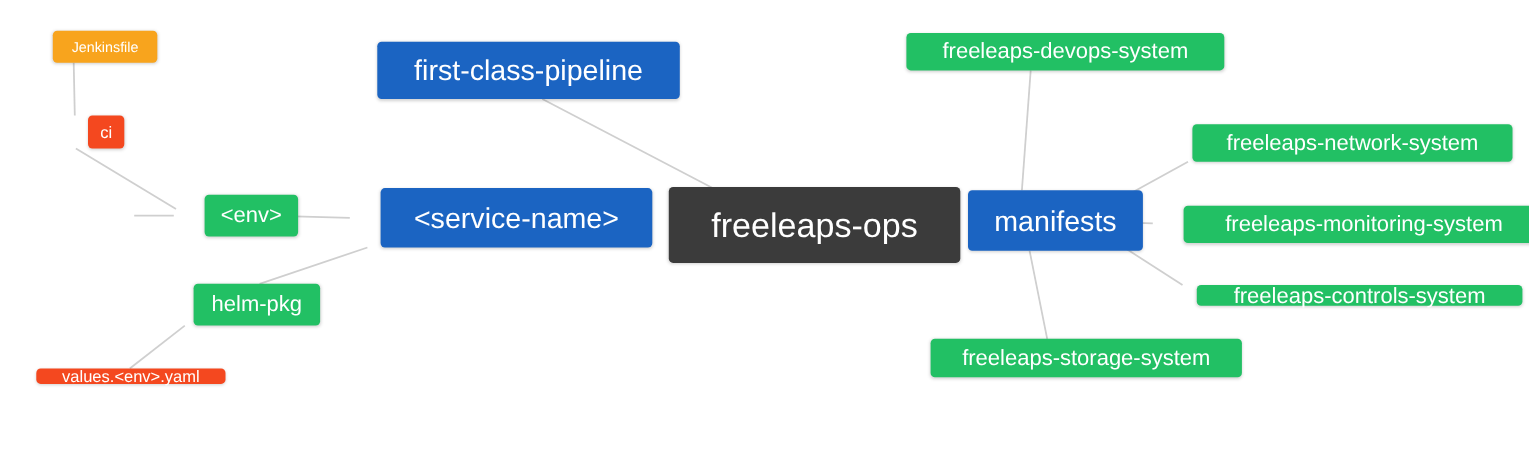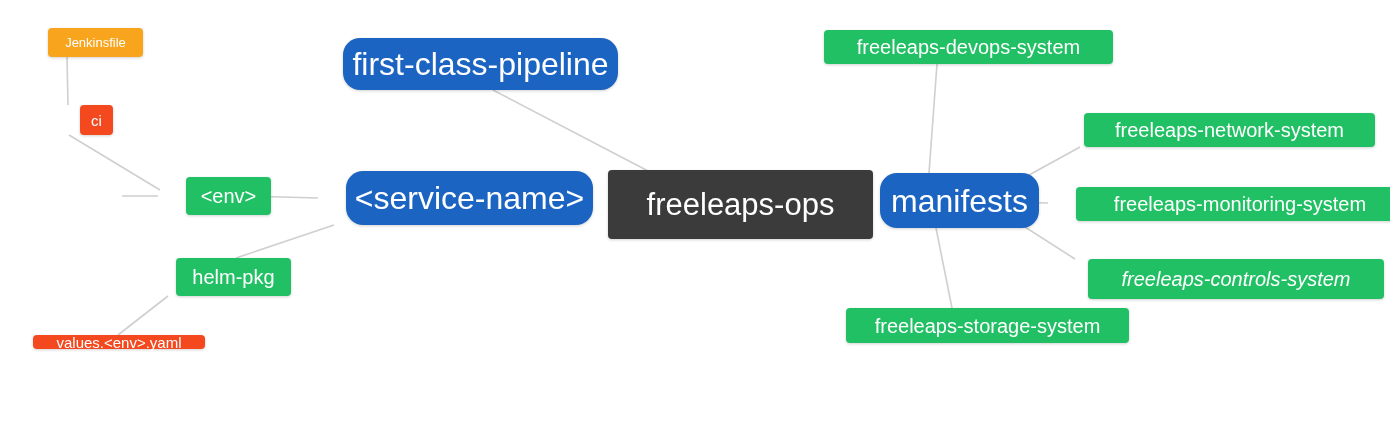--- a/index.html
+++ b/index.html
@@ -12,40 +12,40 @@
     display:flex;align-items:center;justify-content:center;
     color:var(--c-text,#ffffff);
     border-radius:4px;
     box-shadow:0 1px 3px rgba(0,0,0,0.18);
     white-space:nowrap;
     cursor:default;
     line-height:1;
     user-select:none;
     margin-left:28px;
   }
-  .c-blue{background:var(--c-blue,#1b64c2);font-size:32px;border-radius:17px;}
+  .c-blue{background:var(--c-blue,#1b64c2);font-size:26px;}
   .c-root{background:var(--c-root,#3b3b3b);font-size:31px;}
   .c-green{background:var(--c-green,#22c064);font-size:20px;}
   .c-orange{background:var(--c-orange,#f4481f);font-size:15px;}
   .c-amber{background:var(--c-amber,#f8a41d);font-size:13px;}
 
   .n-jenkinsfile{left:20px;top:28px;width:95px;height:29px;}
   .n-ci{left:52px;top:105px;width:33px;height:30px;}
   .n-argo-app{left:30px;top:181px;width:92px;height:30px;}
   .n-env{left:158px;top:177px;width:85px;height:38px;}
   .n-helm-pkg{left:148px;top:258px;width:115px;height:38px;}
   .n-values{left:5px;top:335px;width:172px;height:14px;}
   .n-first-class-pipeline{left:315px;top:38px;width:275px;height:52px;}
   .n-service-name{left:318px;top:171px;width:247px;height:54px;}
   .n-root{left:580px;top:170px;width:265px;height:69px;}
   .n-manifests{left:852px;top:173px;width:159px;height:55px;}
   .n-devops{left:796px;top:30px;width:289px;height:34px;}
   .n-network{left:1056px;top:113px;width:291px;height:34px;}
   .n-monitoring{left:1048px;top:187px;width:328px;height:34px;}
-  .n-controls{left:1060px;top:259px;width:296px;height:40px;font-style:italic;}
+  .n-controls{left:1060px;top:259px;width:296px;height:19px;}
   .n-storage{left:818px;top:308px;width:283px;height:35px;}
 </style>
 </head>
 <body>
 
 <div class="canvas">
 
   <svg class="edges" width="1390" height="421" aria-hidden="true">
     <line x1="67" y1="57" x2="68" y2="105"></line>
     <line x1="69" y1="135" x2="160" y2="190"></line>

